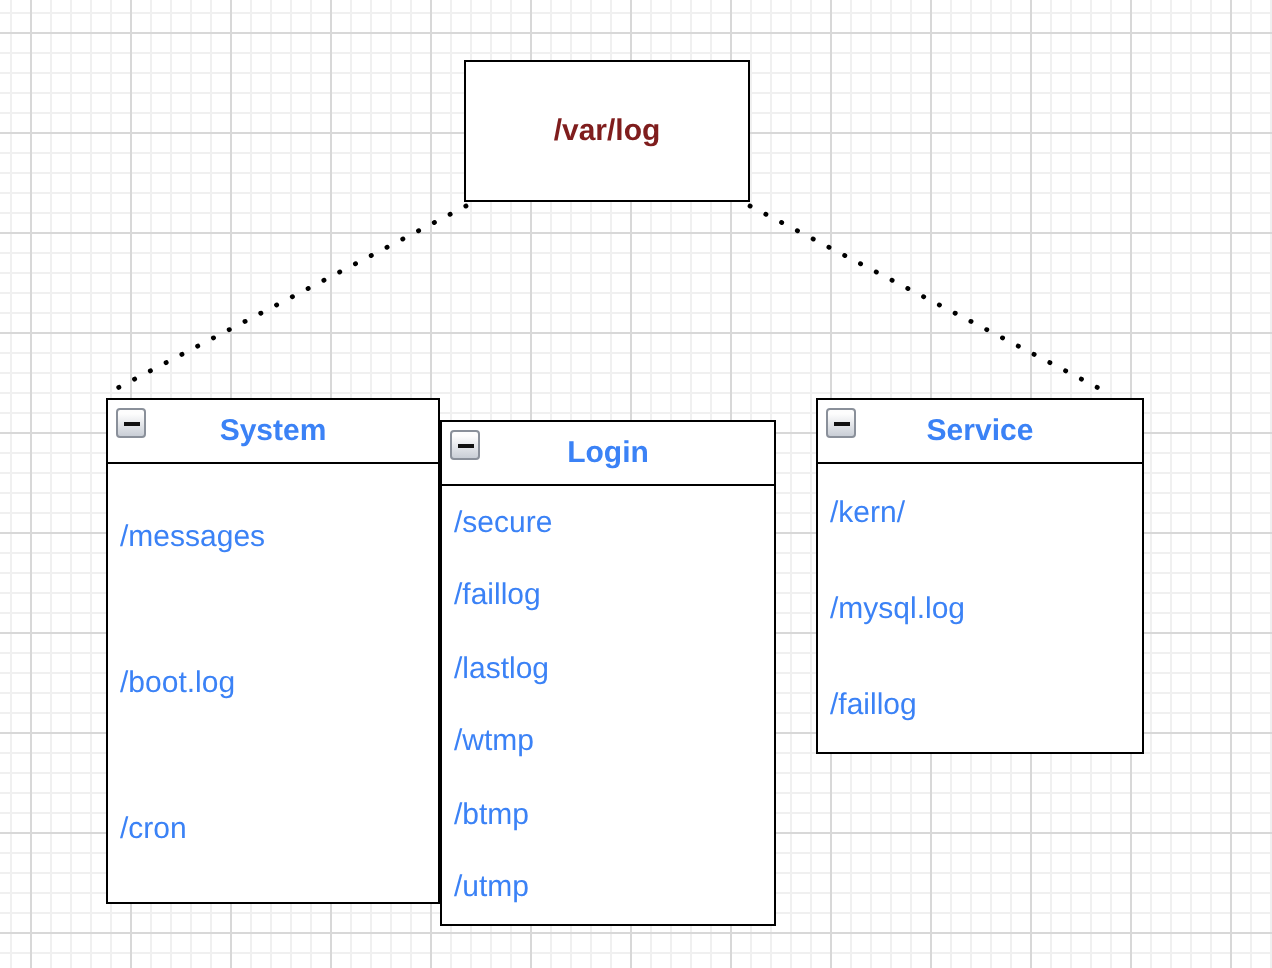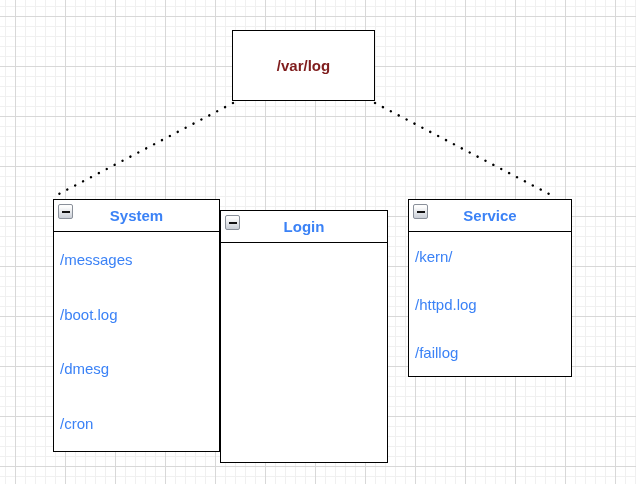--- a/index.html
+++ b/index.html
@@ -109,40 +109,47 @@
       <div class="list-box box-system">
         <div class="list-header">
           <span class="collapse-btn">
             <span class="minus-bar"></span>
           </span>
           <span>System</span>
         </div>
         <div class="list-items">
           <div class="list-item">/messages</div>
           <div class="list-item">/boot.log</div>
-          <div class="list-item">/dmesg</div>
           <div class="list-item">/cron</div>
         </div>
       </div>
       <div class="list-box box-login">
         <div class="list-header">
           <span class="collapse-btn">
             <span class="minus-bar"></span>
           </span>
           <span>Login</span>
+        </div>
+        <div class="list-items">
+          <div class="list-item">/secure</div>
+          <div class="list-item">/faillog</div>
+          <div class="list-item">/lastlog</div>
+          <div class="list-item">/wtmp</div>
+          <div class="list-item">/btmp</div>
+          <div class="list-item">/utmp</div>
         </div>
       </div>
       <div class="list-box box-service">
         <div class="list-header">
           <span class="collapse-btn">
             <span class="minus-bar"></span>
           </span>
           <span>Service</span>
         </div>
         <div class="list-items">
           <div class="list-item">/kern/</div>
-          <div class="list-item">/httpd.log</div>
+          <div class="list-item">/mysql.log</div>
           <div class="list-item">/faillog</div>
         </div>
       </div>
     </div>
 
 </div>
 
 </body></html>

